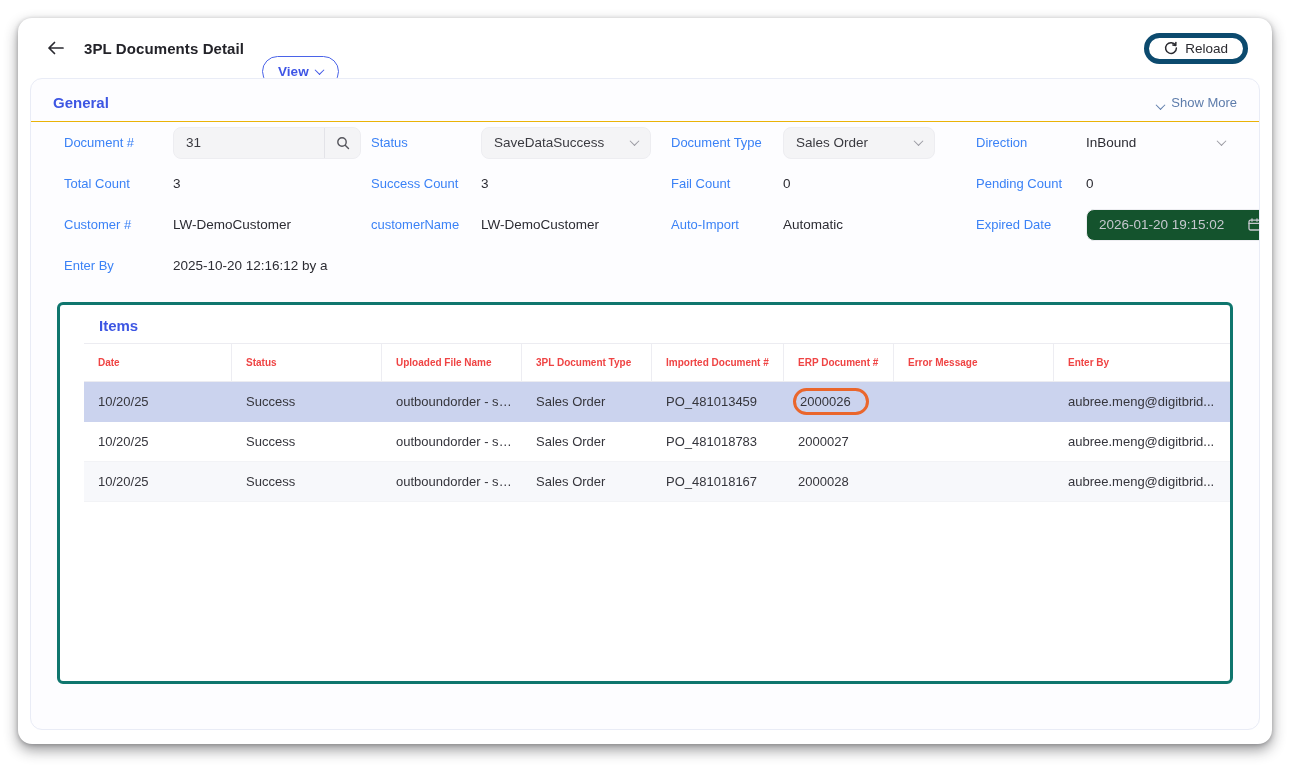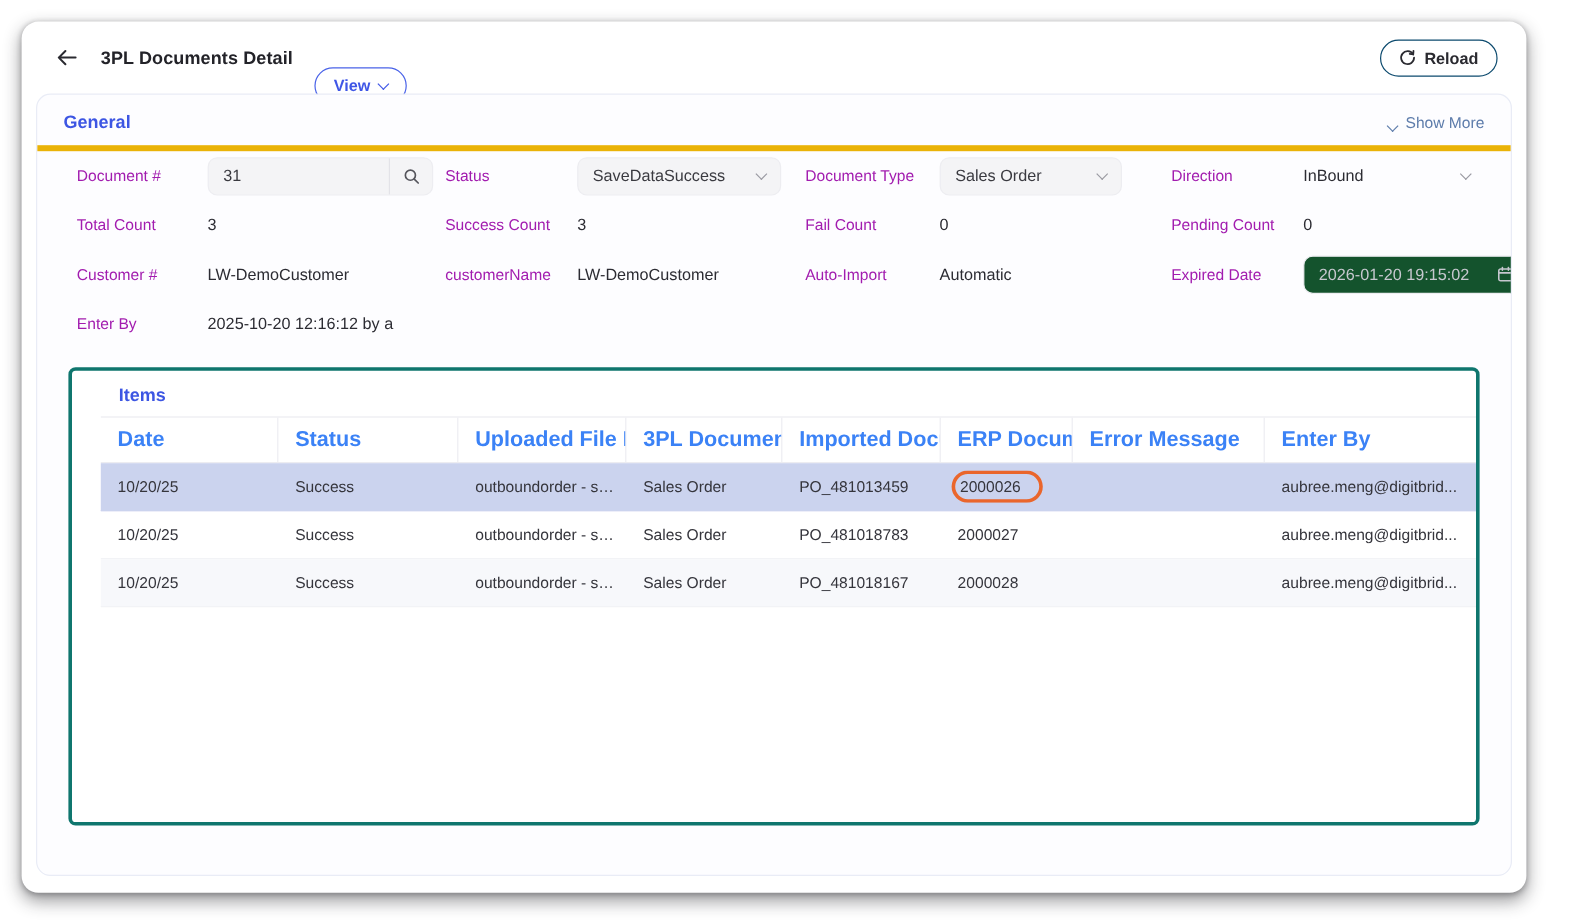--- a/index.html
+++ b/index.html
@@ -14,38 +14,38 @@
   }
 
   
   .topbar { height:60px; flex:0 0 60px; display:flex; align-items:center; padding:0 24px; }
   .back-btn { width:28px; height:28px; display:flex; align-items:center; justify-content:center;
               cursor:pointer; color:#2a2a30; }
   .page-title { font-size:15px; font-weight:700; color:#232329; margin-left:14px; letter-spacing:.1px; }
   .pill-btn { display:inline-flex; align-items:center; gap:7px; height:31px; padding:0 15px;
               border-radius:17px; background:#fff; font-size:13.5px; cursor:pointer; }
   .view-btn { margin-left:18px; border:1px solid #4a63e8; color:#3f56e6; font-weight:600;margin-top:47px; }
-  .reload-btn { margin-left:auto; border:1px solid #0c4a6e; color:#2a2a30; font-weight:700; }
+  .reload-btn { margin-left:auto; border:5px solid #0c4a6e; color:#2a2a30; font-weight:400; }
   .chev { width:7px; height:7px; border-right:1.6px solid currentColor; border-bottom:1.6px solid currentColor;
           transform:rotate(45deg) translate(-1px,-1px); display:inline-block; }
 
   
   .panel { margin:0 12px 14px; flex:1; background:#fdfdff; border:1px solid #e9ecf6;
            border-radius:12px; overflow:hidden; }
   .panel-head { display:flex; align-items:center; padding:15px 22px 10px;
-                border-bottom:5px solid #eab308; }
+                border-bottom:1px solid #eab308; }
   .section-title { font-size:15px; font-weight:700; color:#3d56e3; }
   .show-more { margin-left:auto; display:flex; align-items:flex-end; gap:7px; color:#5d7cab;
                font-size:13px; cursor:pointer; }
   .show-more .chev { border-width:1.4px; }
 
   
   .form-row { display:grid; grid-template-columns:109px 198px 110px 190px 112px 193px 110px 1fr;
               align-items:center; height:41px; padding:0 22px 0 33px; }
-  .f-label { font-size:13px; color:#a21caf; }
+  .f-label { font-size:13px; color:#3b82f6; }
   .f-value { font-size:13.5px; color:#2c2c33; }
   .ctl { display:flex; align-items:center; height:32px; background:#f4f4f6;
          border:1px solid #ededf1; border-radius:8px; font-size:13.5px; color:#3a3a40; }
   .doc-input { width:188px; }
   .doc-input .txt { flex:1; padding-left:12px; }
   .doc-input .search-box { width:36px; height:100%; display:flex; align-items:center; justify-content:center;
                            border-left:1px solid #e3e3e8; color:#55555c; }
   .select { justify-content:space-between; padding:0 12px; cursor:pointer; }
   .select .chev { color:#9a9aa2; }
   .status-select { width:170px; }
@@ -58,21 +58,21 @@
 
   
   .items-card { margin:16px 26px 0; height:382px; background:#ffffff; border:3px solid #0f766e;
                 border-radius:6px; display:flex; flex-direction:column; overflow:hidden;padding-left:24px; }
   .items-title { padding:12px 15px 9px; font-size:15px; font-weight:700; color:#3d56e3; }
   .tbl { border-top:1px solid #ececf1; }
   .tbl-row { display:grid;
              grid-template-columns:148px 150px 140px 130px 132px 110px 160px 1fr;
              align-items:center; }
   .tbl-head { height:38px; border-bottom:1px solid #ececf1; }
-  .tbl-head .cell { font-weight:700; color:#3b82f6; font-size:18px; height:100%;
+  .tbl-head .cell { font-weight:700; color:#ef4444; font-size:10px; height:100%;
                     display:flex; align-items:center; }
   .tbl-head .cell:not(:last-child) { border-right:1px solid #ededf2; }
   .cell { padding:0 10px 0 14px; font-size:13px; color:#35353c; white-space:nowrap;
           overflow:hidden; text-overflow:ellipsis; }
   .data-row { height:40px; border-bottom:1px solid #f2f3f6; cursor:pointer; }
   .row-selected { background:#cbd3ee; border-bottom-color:#cbd3ee; }
   .row-alt { background:#f7f8fb; }
   .annotated { display:inline-block; border:3px solid #ea662c; border-radius:15px;
                padding:3px 15px 3px 4px; margin-left:-5px; }
 

